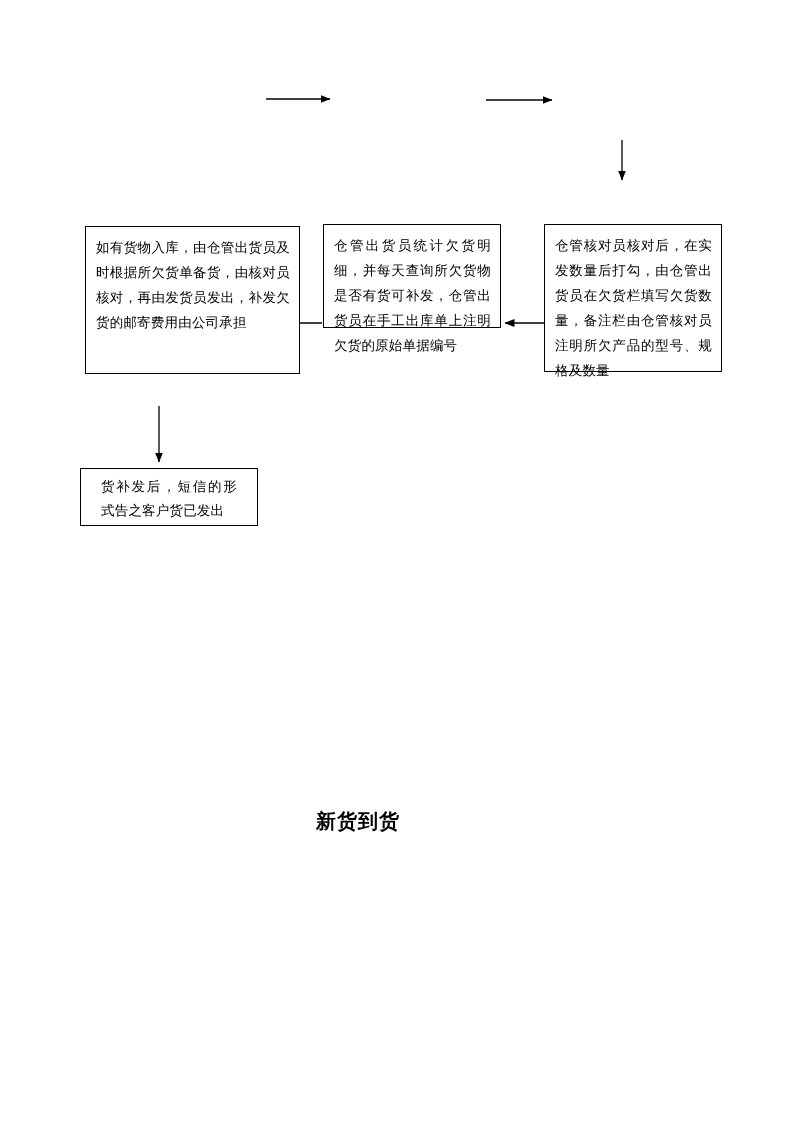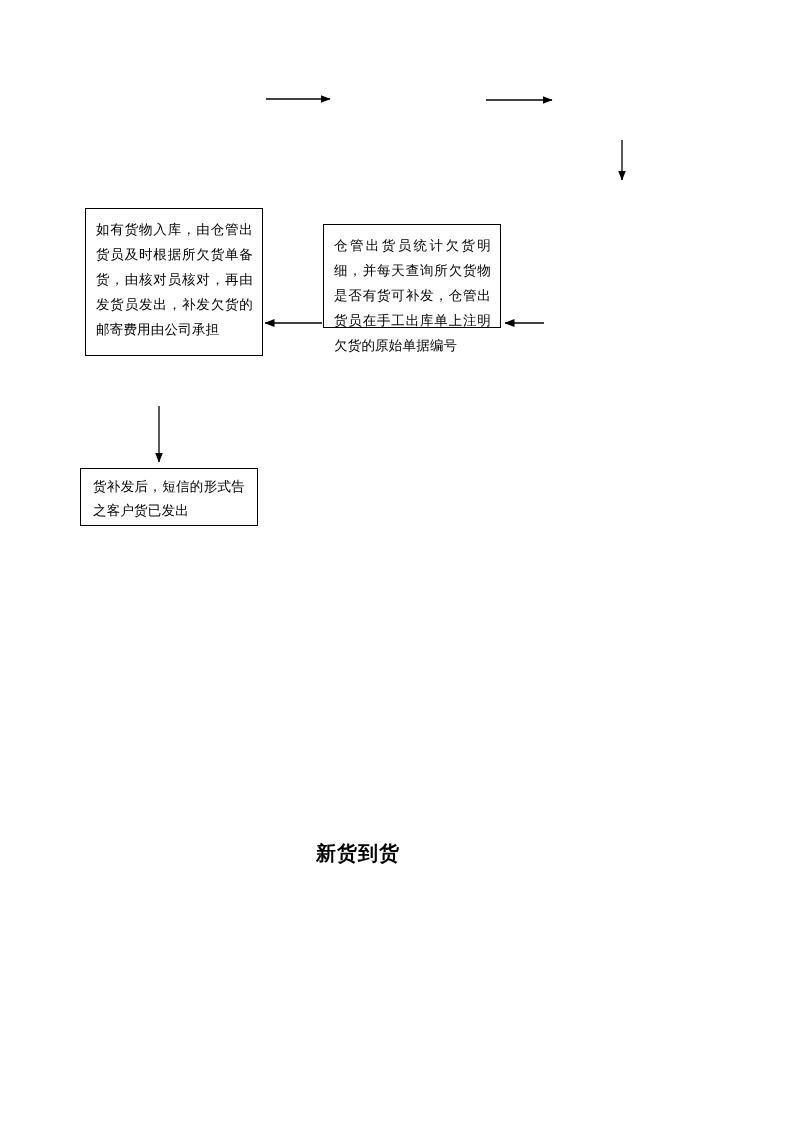--- a/index.html
+++ b/index.html
@@ -28,52 +28,51 @@
     background: #ffffff;
     font-size: 13.5px;
     line-height: 25px;
     padding: 8px 9px 8px 10px;
     text-align: justify;
     text-justify: inter-ideograph;
     letter-spacing: 0.2px;
   }
   
   #box-restock {
-    left: 85px;  top: 208px;  width: 178px; height: 148px;
+    left: 85px;  top: 226px;  width: 215px; height: 148px;
   }
   #box-stats {
     left: 323px; top: 224px;  width: 178px; height: 104px;
   }
   #box-check {
     left: 544px; top: 224px;  width: 178px; height: 148px;
   }
   #box-sms {
     left: 80px;  top: 468px;  width: 178px; height: 58px;
     line-height: 24px;
-    padding: 6px 12px;
+    padding: 6px 20px;
   }
 
   
   .arrows {
     position: absolute;
     left: 0; top: 0;
     width: 793px;
     height: 1122px;
     pointer-events: none;
   }
 
   .title-text {
     position: absolute;
     left: 316px;
     top: 808px;
     font-size: 20px;
     font-weight: bold;
     letter-spacing: 1px;
     font-family: "Liberation Serif", "DejaVu Serif", serif;
-    margin-top: 32px;
   }
 </style>
 </head>
 <body>
 
 <div class="canvas">
 
   <svg class="arrows" viewBox="0 0 793 1122" xmlns="http://www.w3.org/2000/svg">
     <defs>
       <marker id="ah" markerWidth="10" markerHeight="8" refX="9.5" refY="4" orient="auto" markerUnits="userSpaceOnUse">
@@ -103,18 +102,19 @@
 
     <g>
       <line x1="159" y1="406" x2="159" y2="462" stroke="#000000" stroke-width="1.3" marker-end="url(#ah)"></line>
     </g>
   </svg>
 
   <div class="box" id="box-restock">如有货物入库，由仓管出货员及时根据所欠货单备货，由核对员核对，再由发货员发出，补发欠货的邮寄费用由公司承担</div>
 
   <div class="box" id="box-stats">仓管出货员统计欠货明细，并每天查询所欠货物是否有货可补发，仓管出货员在手工出库单上注明欠货的原始单据编号</div>
 
+  <div class="box" id="box-check">仓管核对员核对后，在实发数量后打勾，由仓管出货员在欠货栏填写欠货数量，备注栏由仓管核对员注明所欠产品的型号、规格及数量</div>
 
   <div class="box" id="box-sms">货补发后，短信的形式告之客户货已发出</div>
 
   <div class="title-text">新货到货</div>
 
 </div>
 
 </body></html>

